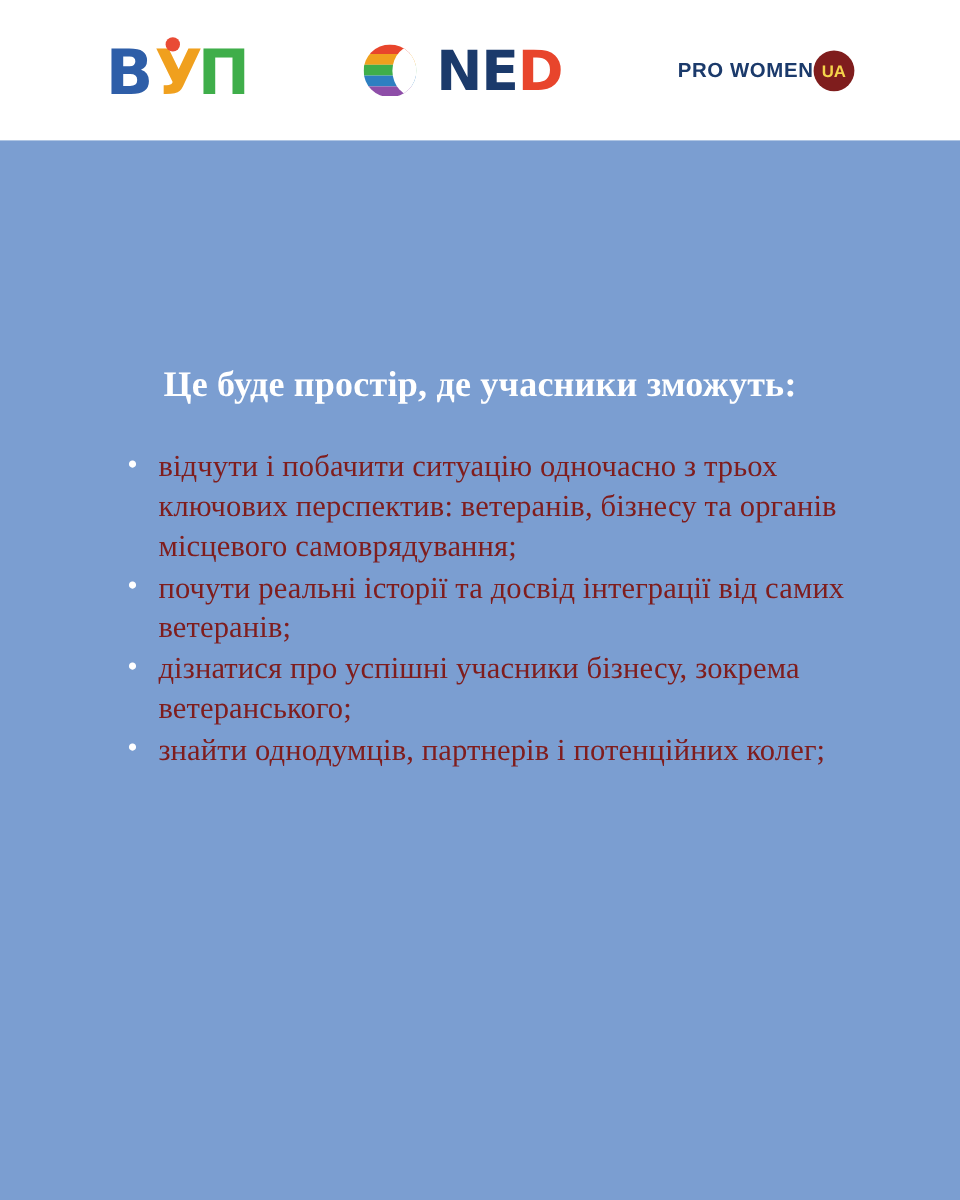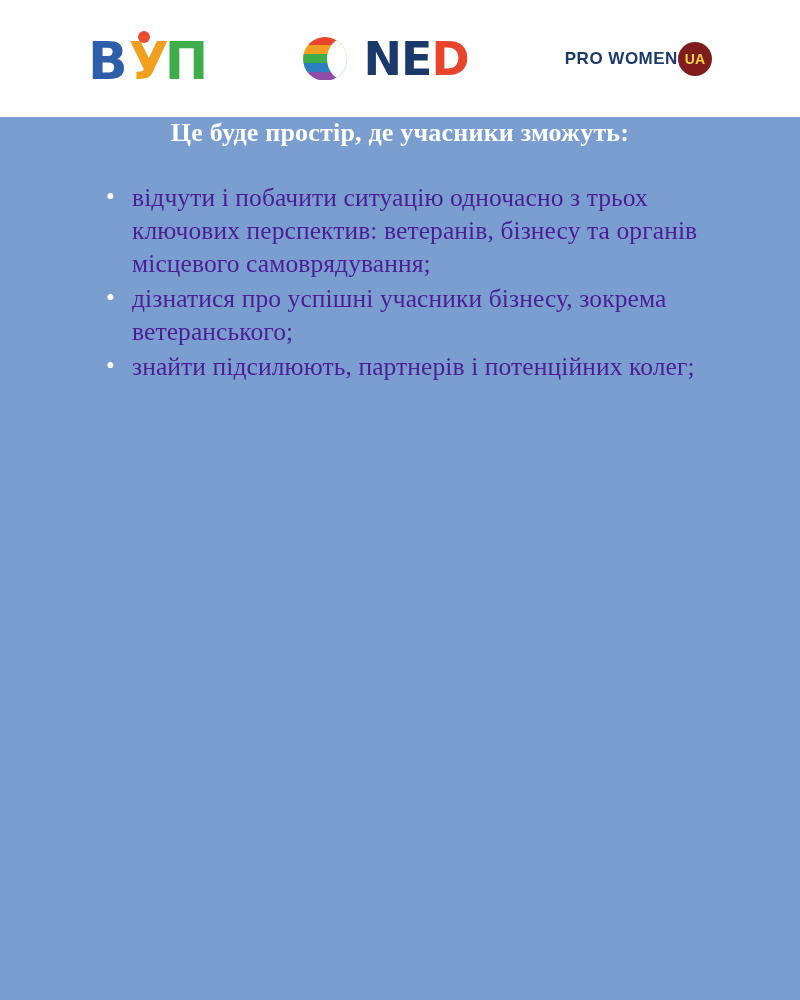--- a/index.html
+++ b/index.html
@@ -152,32 +152,33 @@
     flex: 1 1 auto;
     position: relative;
     padding: 0 72px;
     box-sizing: border-box;
   }
 
   .heading {
     color: #ffffff;
     font-family: "Liberation Serif", serif;
     font-weight: bold;
-    font-size: 26px;
+    font-size: 30px;
     line-height: 1.2;
     text-align: center;
     margin: 0;
+    padding-top: 186px;
     letter-spacing: 0.2px;
   }
 
   .bullet-list {
     margin: 34px 0 12px 0;
     padding: 0 10px 0 34px;
     list-style: none;
-    color: #4c1d95;
+    color: #7f1d1d;
   }
 
   .bullet-list li {
     position: relative;
     font-family: "Liberation Serif", serif;
     font-size: 25.5px;
     line-height: 1.29;
     padding-left: 26px;
     margin-bottom: 2px;
     letter-spacing: 0.1px;
@@ -232,18 +233,19 @@
       </div>
     </div>
 
   </div>
 
   <div class="content">
     <h1 class="heading">Це буде простір, де учасники зможуть:</h1>
 
     <ul class="bullet-list">
       <li>відчути і побачити ситуацію одночасно з трьох ключових перспектив: ветеранів, бізнесу та органів місцевого самоврядування;</li>
+      <li>почути реальні історії та досвід інтеграції від самих ветеранів;</li>
       <li>дізнатися про успішні учасники бізнесу, зокрема ветеранського;</li>
-      <li>знайти підсилюють, партнерів і потенційних колег;</li>
+      <li>знайти однодумців, партнерів і потенційних колег;</li>
     </ul>
   </div>
 
 </div>
 
 </body></html>

